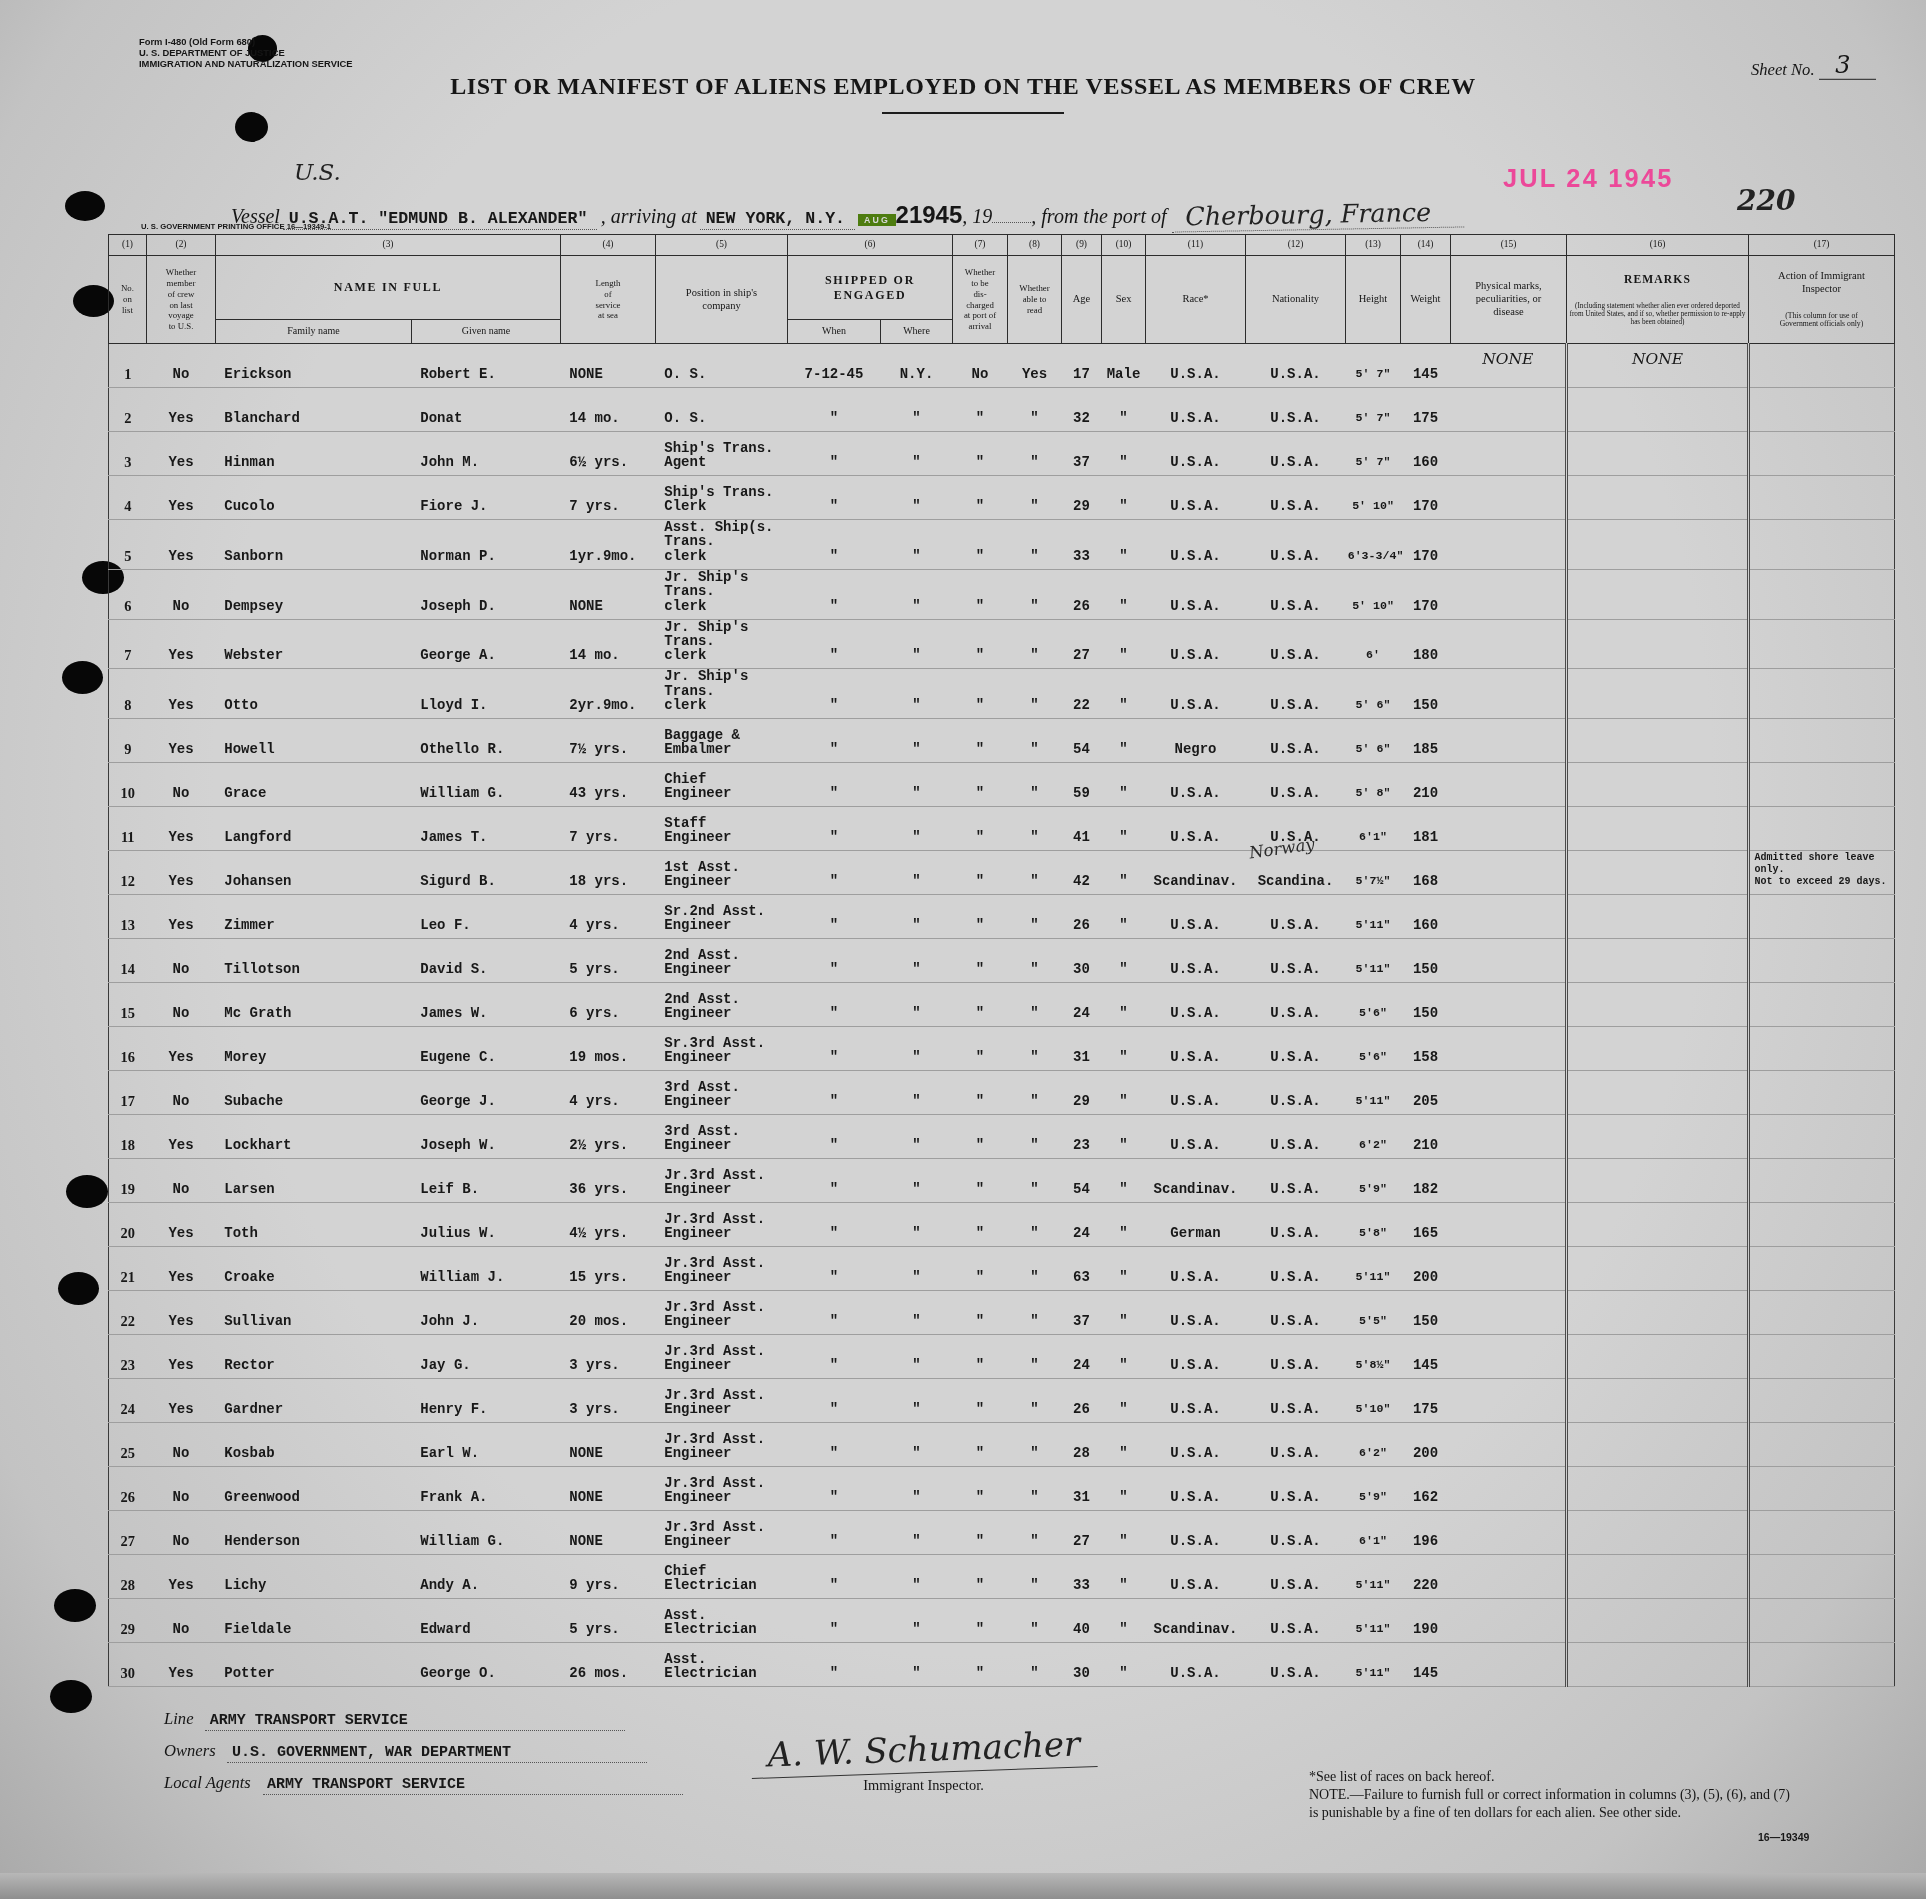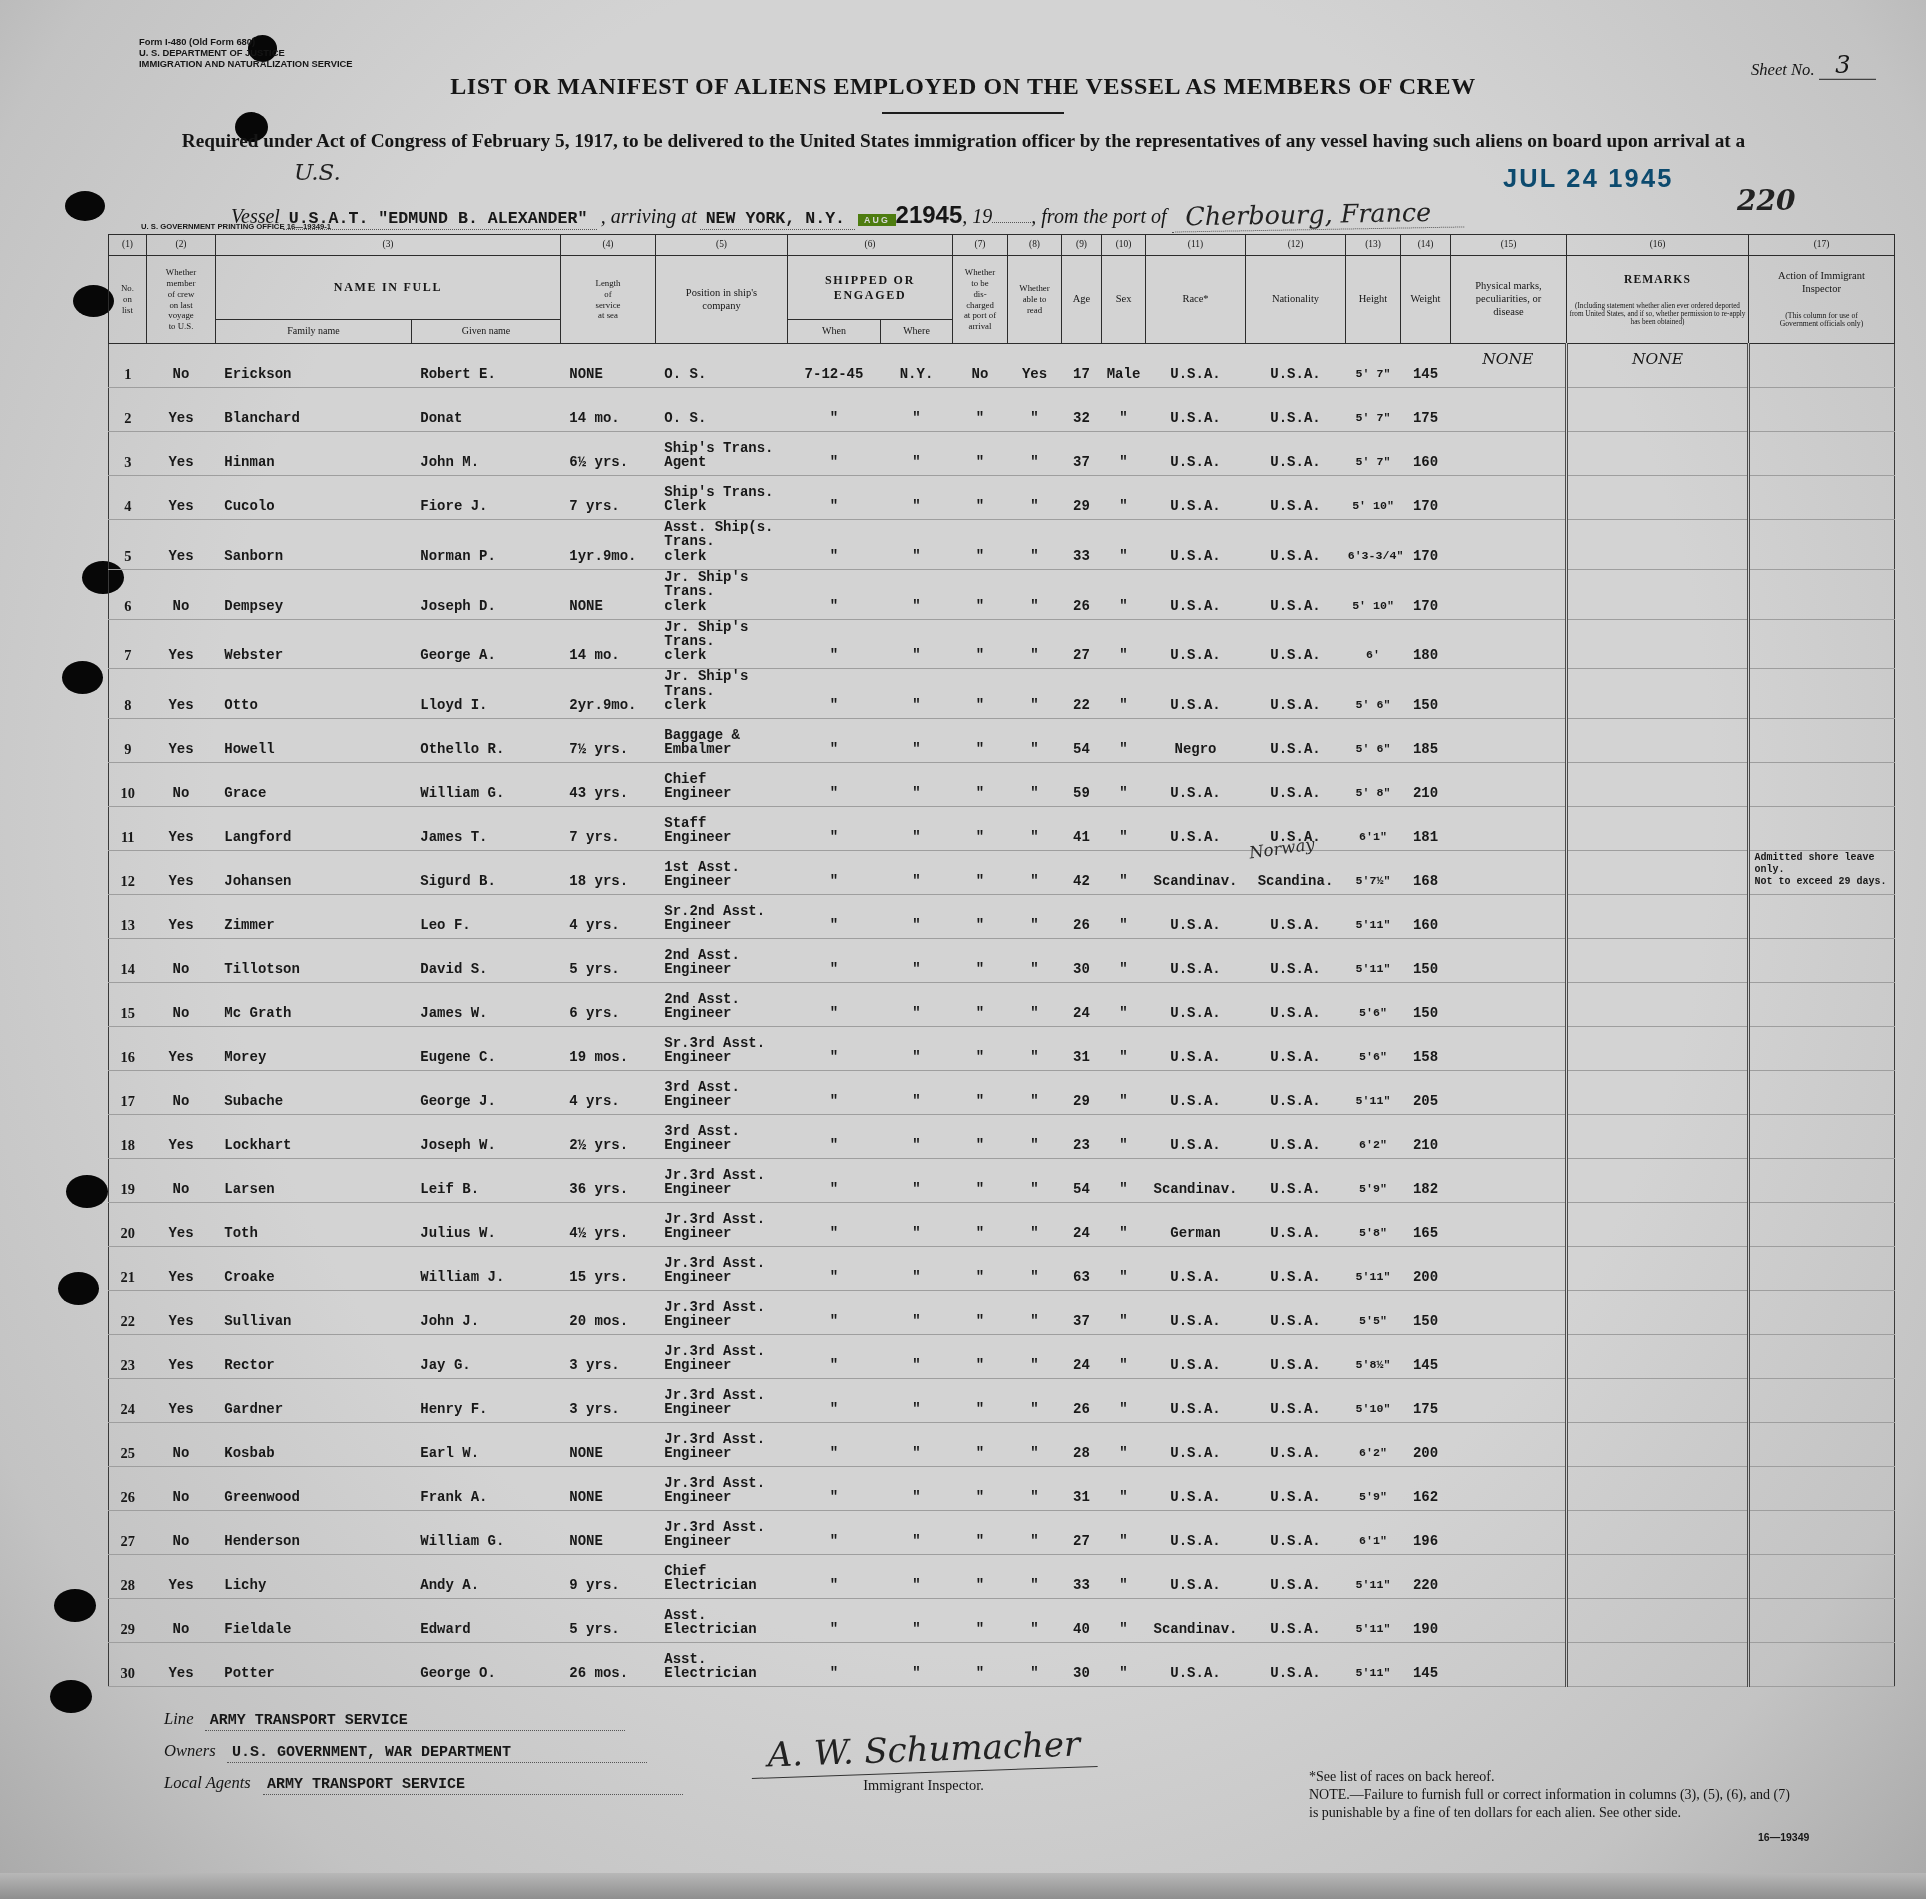--- a/index.html
+++ b/index.html
@@ -11,21 +11,21 @@
     color:#161616;
     overflow:hidden;
   }
   .shade-bottom { position:absolute; left:0; right:0; bottom:0; height:26.5px;
     background:linear-gradient(#b8b8b8, #8e8e8e); }
   .hole { position:absolute; background:#070707; border-radius:50%; }
 
   
   .typed { font-family:"Liberation Mono","DejaVu Sans Mono",monospace; font-weight:700; color:#181818; }
   .hand  { font-family:"DejaVu Serif",serif; font-style:italic; color:#222; }
-  .stamp { font-family:"Liberation Sans",sans-serif; font-weight:700; letter-spacing:2.2px; color:#0c4a6e; }
+  .stamp { font-family:"Liberation Sans",sans-serif; font-weight:700; letter-spacing:2.2px; color:#ec4899; }
 
   
   .form-id { position:absolute; left:139px; top:36px; font-size:9.4px; font-weight:700; line-height:11px;
     font-family:"Liberation Sans",sans-serif; }
   .sheet-no { position:absolute; right:50px; top:43px; font-size:16.6px; font-style:italic;margin-top:10px; }
   .sheet-no .val { font-size:24px; font-style:italic; font-family:"DejaVu Serif",serif;
     border-bottom:1.1px solid #222; padding:0 25.4px 0 16.6px; display:inline-block; transform:translateY(-2.2px); }
   .doc-title { position:absolute; left:0; top:73px; width:100%; text-align:center;
     font-size:24px; font-weight:700; letter-spacing:0.6px; }
   .title-underline { position:absolute; left:882px; top:112px; width:182px; border-top:2.2px solid #1c1c1c; }
@@ -110,21 +110,20 @@
 
 <div class="sheet-no">
   <span>Sheet No.</span>
   <span class="val">3</span>
 </div>
 
 <div class="doc-title">LIST OR MANIFEST OF ALIENS EMPLOYED ON THE VESSEL AS MEMBERS OF CREW</div>
 <div class="title-underline"></div>
 
 <div class="doc-subtitle">
-  <div>Required under Act of Congress of February 5, 1917, to be delivered to the United States immigration officer by the representatives of any vessel having such aliens on board upon arrival at a</div>
 </div>
 
 <div class="received-stamp stamp">JUL 24 1945</div>
 <div class="us-note hand">U.S.</div>
 <div class="page-number hand">220</div>
 
 <div class="vessel-line">
   <span class="lbl">Vessel</span>
   <span class="typed typed-entry">U.S.A.T. "EDMUND B. ALEXANDER"</span>
   <span class="lbl">, arriving at</span>

